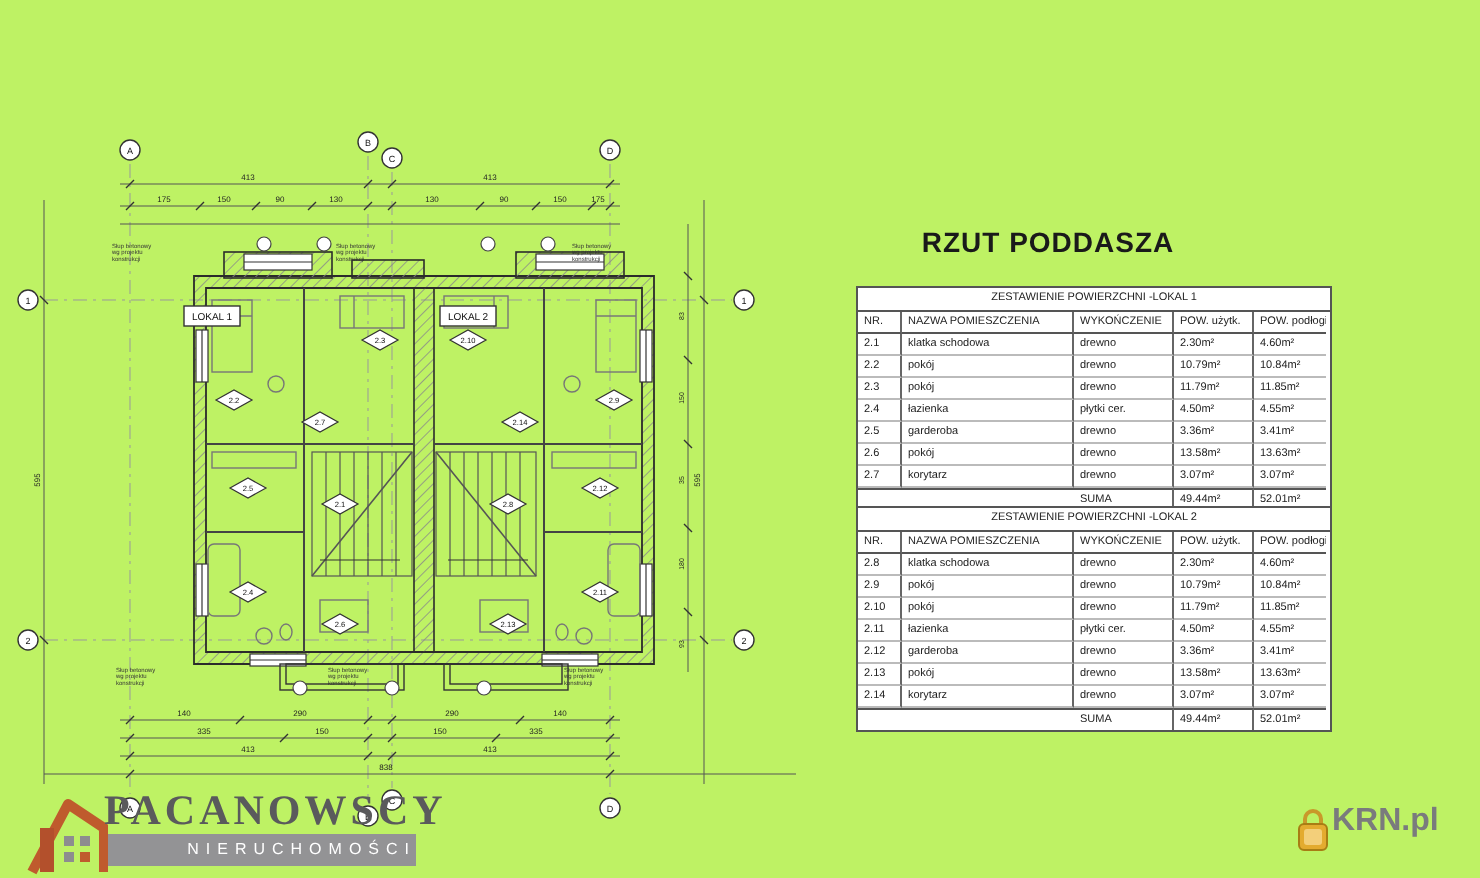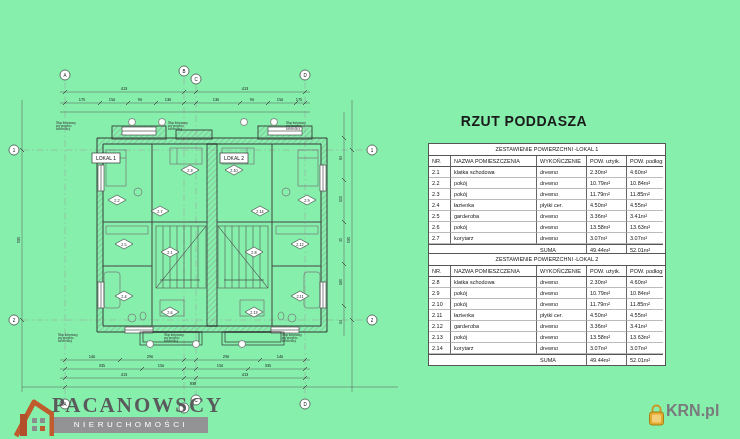--- a/index.html
+++ b/index.html
@@ -1,35 +1,35 @@
 <!DOCTYPE html>
 <html><head>
 <meta charset="utf-8">
 <style>
   html,body{margin:0;padding:0;background:#fff;}
-  .canvas{position:relative;width:740px;height:439px;background:#86efac;overflow:hidden;
+  .canvas{position:relative;width:740px;height:439px;background:#bef264;overflow:hidden;
           font-family:"Liberation Sans",sans-serif;color:#1c1c1c;}
   
   .panel-title{position:absolute;left:404px;top:113px;width:240px;text-align:center;
                font-size:14px;font-weight:700;letter-spacing:.5px;color:#1a1a1a;}
   .area-table{position:absolute;left:428px;width:236px;border:1px solid #555;background:#fff;
               font-size:5.5px;line-height:7px;color:#222;}
   .t-title{border-bottom:1px solid #555;text-align:center;padding:2px 0;}
   .t-grid{display:grid;grid-template-columns:22px 86px 50px 40px 36px;}
   .t-cell{border-right:1px solid #666;padding:1.5px 0 1.5px 3px;overflow:hidden;white-space:nowrap;}
   .t-cell:last-child{border-right:none;}
   .t-head .t-cell{border-bottom:1px solid #555;}
   .t-row .t-cell{border-bottom:1px solid #bbb;height:7px;}
   .t-suma .t-cell{border-top:1px solid #555;}
   .t-suma .t-cell:nth-child(-n+2){border-right:none;}
   
   .brand-name{position:absolute;left:52px;top:393px;font-family:"Liberation Serif",serif;
               font-weight:700;font-size:21px;letter-spacing:2px;color:#5a5a5c;text-align:center;}
   .brand-bar{position:absolute;left:54px;top:417px;width:154px;height:16px;background:#939395;
-             color:#fff;font-size:8px;letter-spacing:3.5px;text-align:center;line-height:16px;}
+             color:#fff;font-size:8px;letter-spacing:3.5px;text-align:right;line-height:16px;}
   .portal{position:absolute;left:666px;top:402px;font-weight:700;font-size:16px;color:#7a7b7d;}
   .abs{position:absolute;}
 </style>
 </head>
 <body>
 
 <div class="canvas">
 
   <svg class="abs" style="left:0;top:0" width="420" height="439" viewBox="0 0 420 439">
     <defs>

